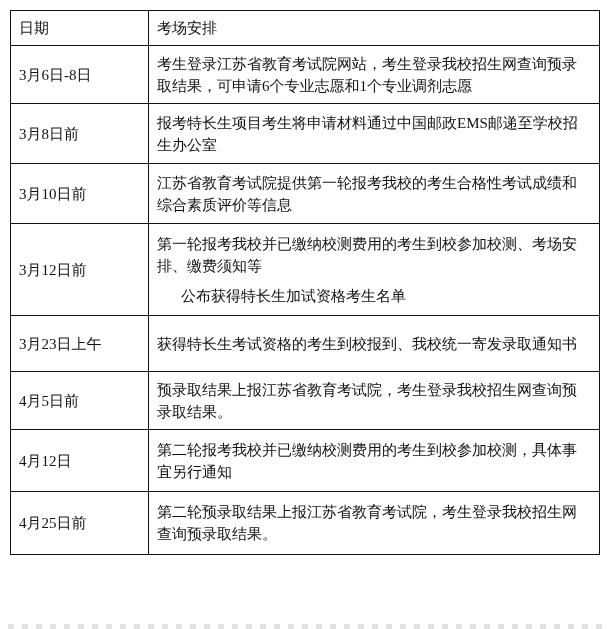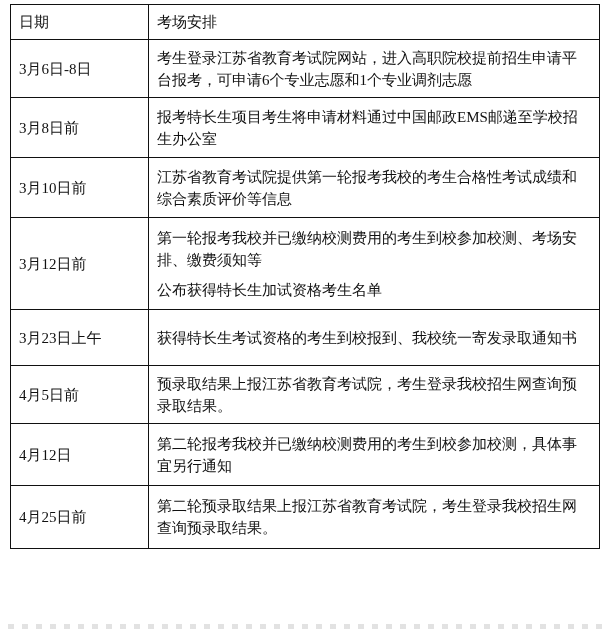--- a/index.html
+++ b/index.html
@@ -1,45 +1,45 @@
 <!DOCTYPE html>
 <html><head>
 <meta charset="utf-8">
 <style>
   html, body { margin: 0; padding: 0; background: #ffffff; }
   body { width: 609px; height: 629px; overflow: hidden; position: relative;
          font-family: "Liberation Serif", "DejaVu Serif", serif; color: #111; }
   table.schedule {
-    position: absolute; left: 10px; top: 4px;
+    position: absolute; left: 10px; top: 10px;
     width: 590px; border-collapse: collapse; table-layout: fixed;
     font-size: 15px; line-height: 22px;
   }
   table.schedule td {
     border: 1.6px solid #111; vertical-align: middle; padding: 0 8px;
   }
   td.date-col { width: 121px; }
   td.desc-col { vertical-align: top; padding-top: 4px; }
   td.desc-col p { margin: 0; }
-  td.desc-col p + p { margin-top: 8px; }
+  td.desc-col p + p { margin-top: 8px; margin-left: 24px; }
   .footer-cut { position: absolute; left: 8px; top: 624px; width: 600px; height: 5px;
     background: repeating-linear-gradient(90deg, #cfcfcf 0 6px, transparent 6px 14px); opacity: .6; }
 </style>
 </head>
 <body>
 
 <table class="schedule">
   <tbody>
       <tr style="height:35px">
     <td class="date-col">日期</td>
     <td>考场安排</td>
   </tr>
   <tr style="height:58px">
     <td class="date-col">3月6日-8日</td>
     <td class="desc-col">
-          <p>考生登录江苏省教育考试院网站，进入高职院校提前招生申请平台报考，可申请6个专业志愿和1个专业调剂志愿</p>
+          <p>考生登录江苏省教育考试院网站，考生登录我校招生网查询预录取结果，可申请6个专业志愿和1个专业调剂志愿</p>
         </td>
   </tr>
   <tr style="height:60px">
     <td class="date-col">3月8日前</td>
     <td class="desc-col">
           <p>报考特长生项目考生将申请材料通过中国邮政EMS邮递至学校招生办公室</p>
         </td>
   </tr>
   <tr style="height:60px">
     <td class="date-col">3月10日前</td>

